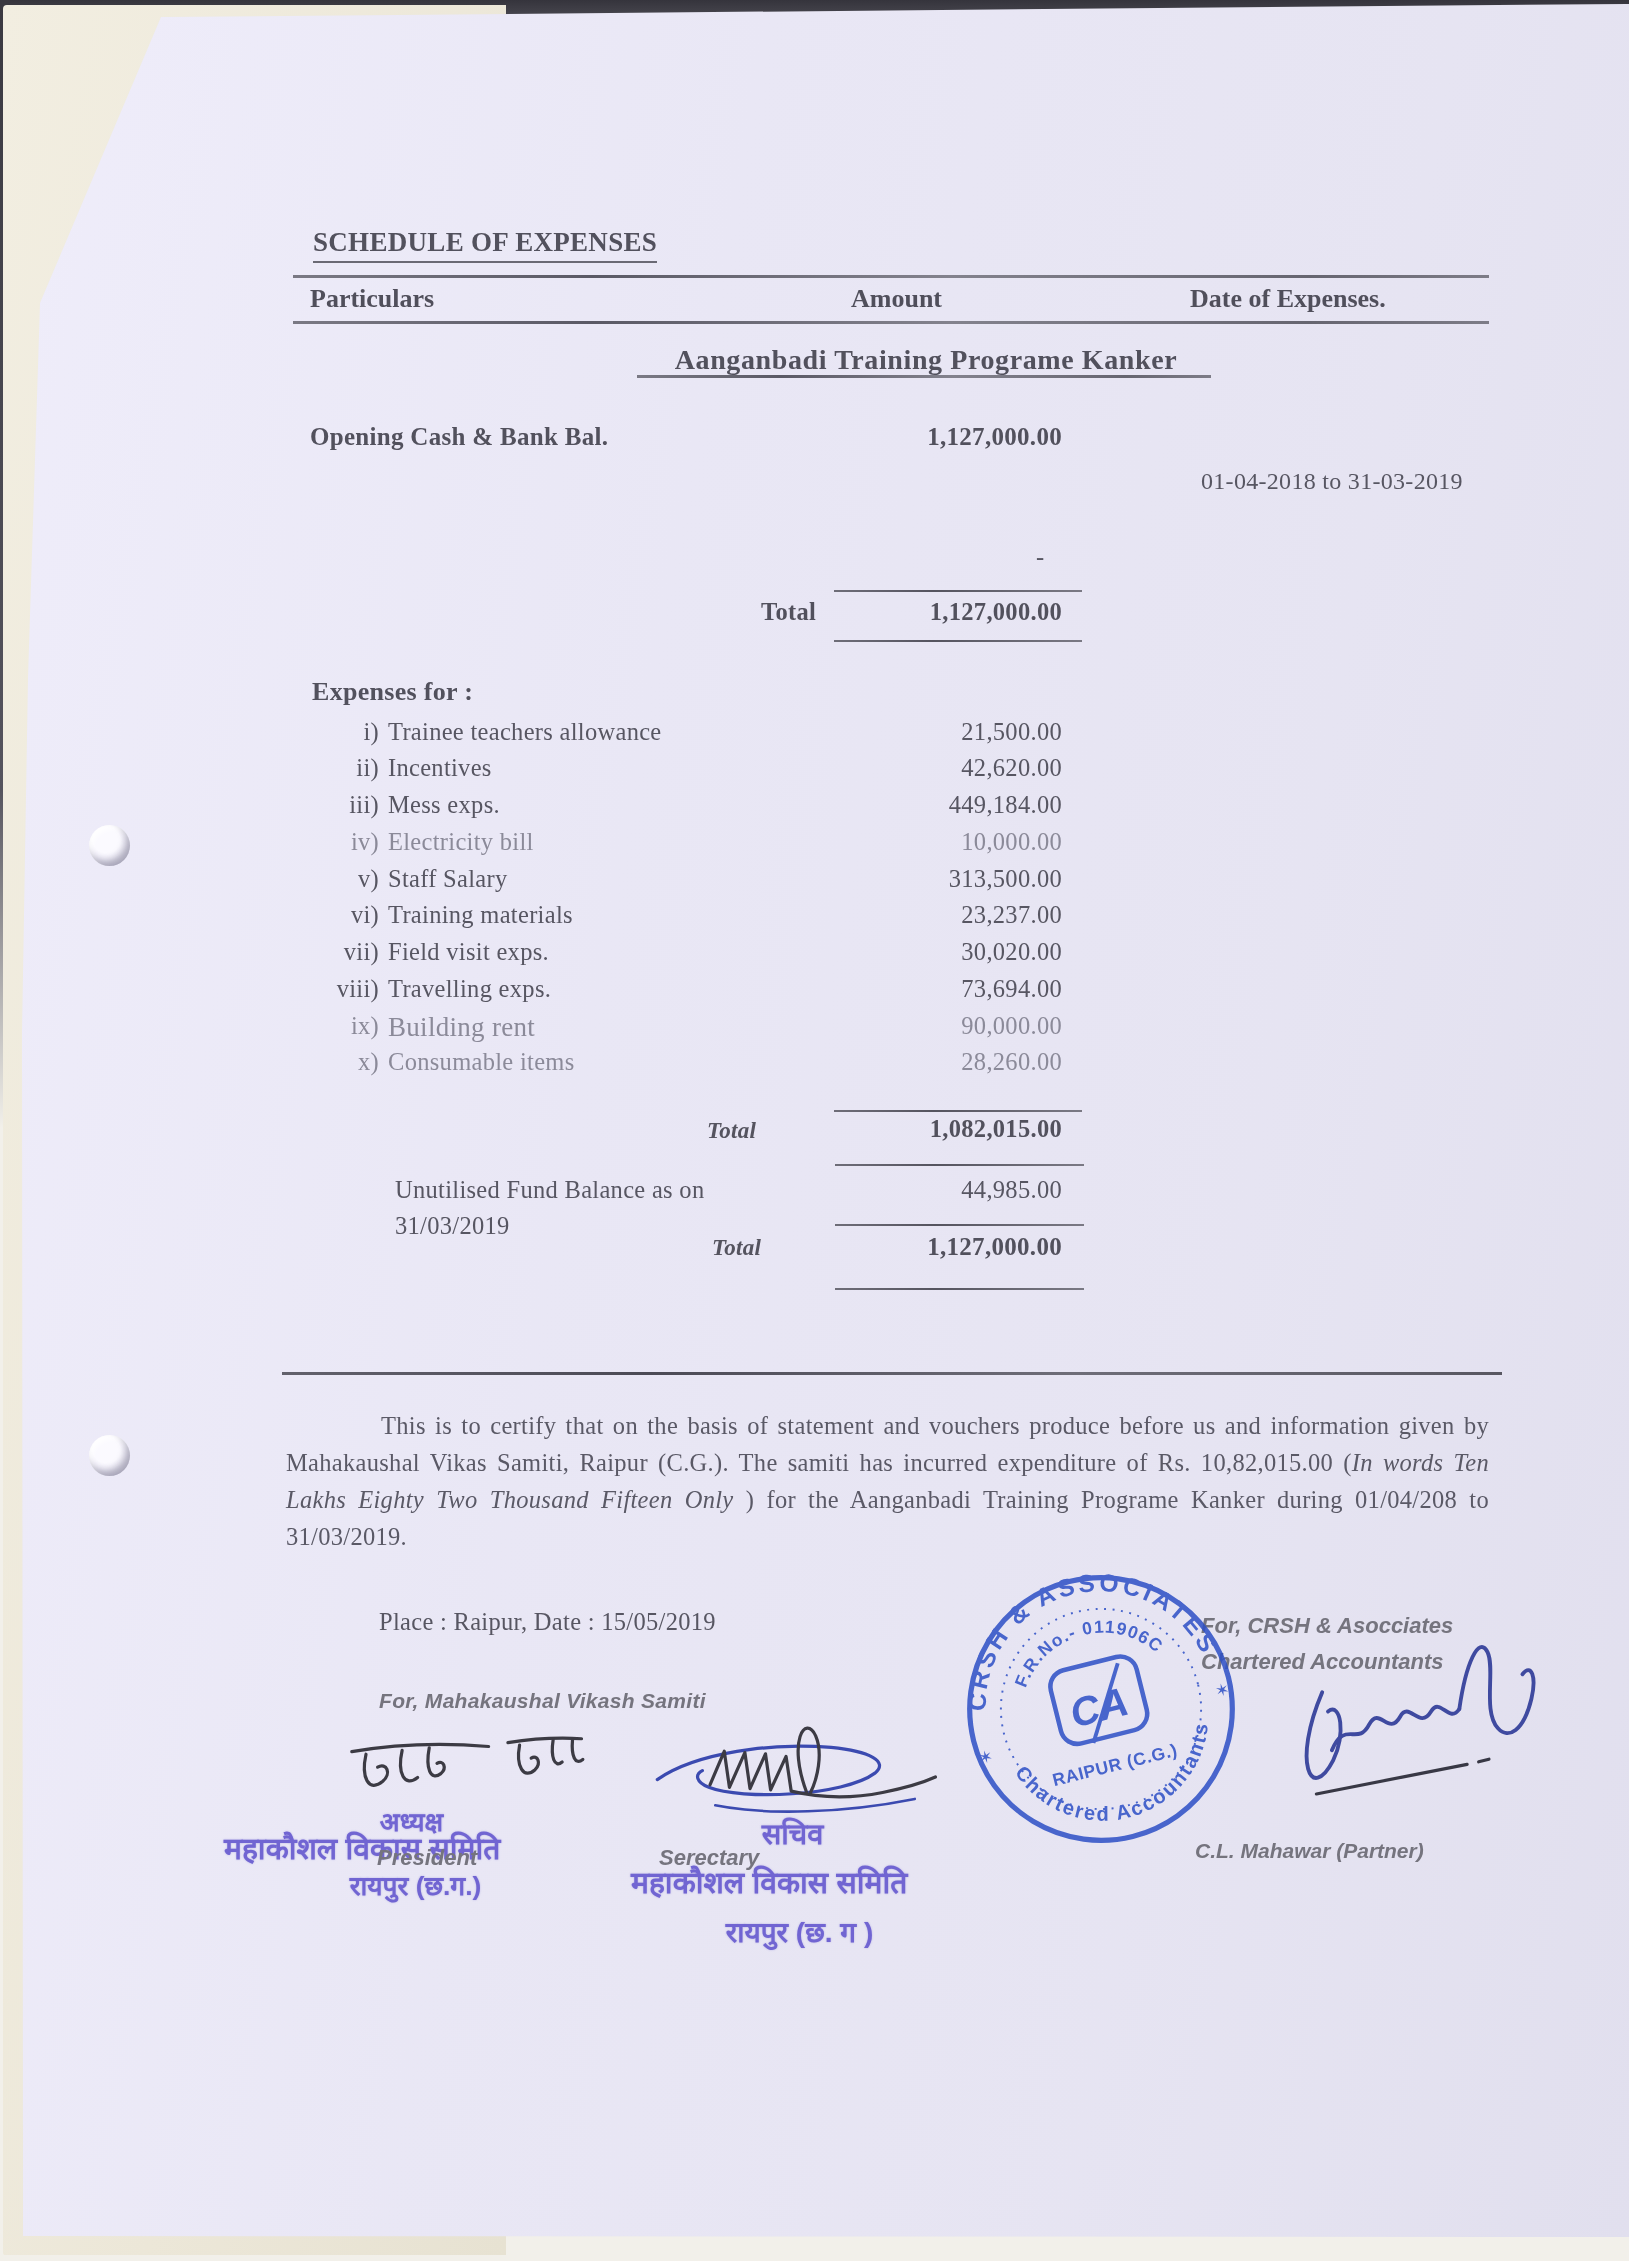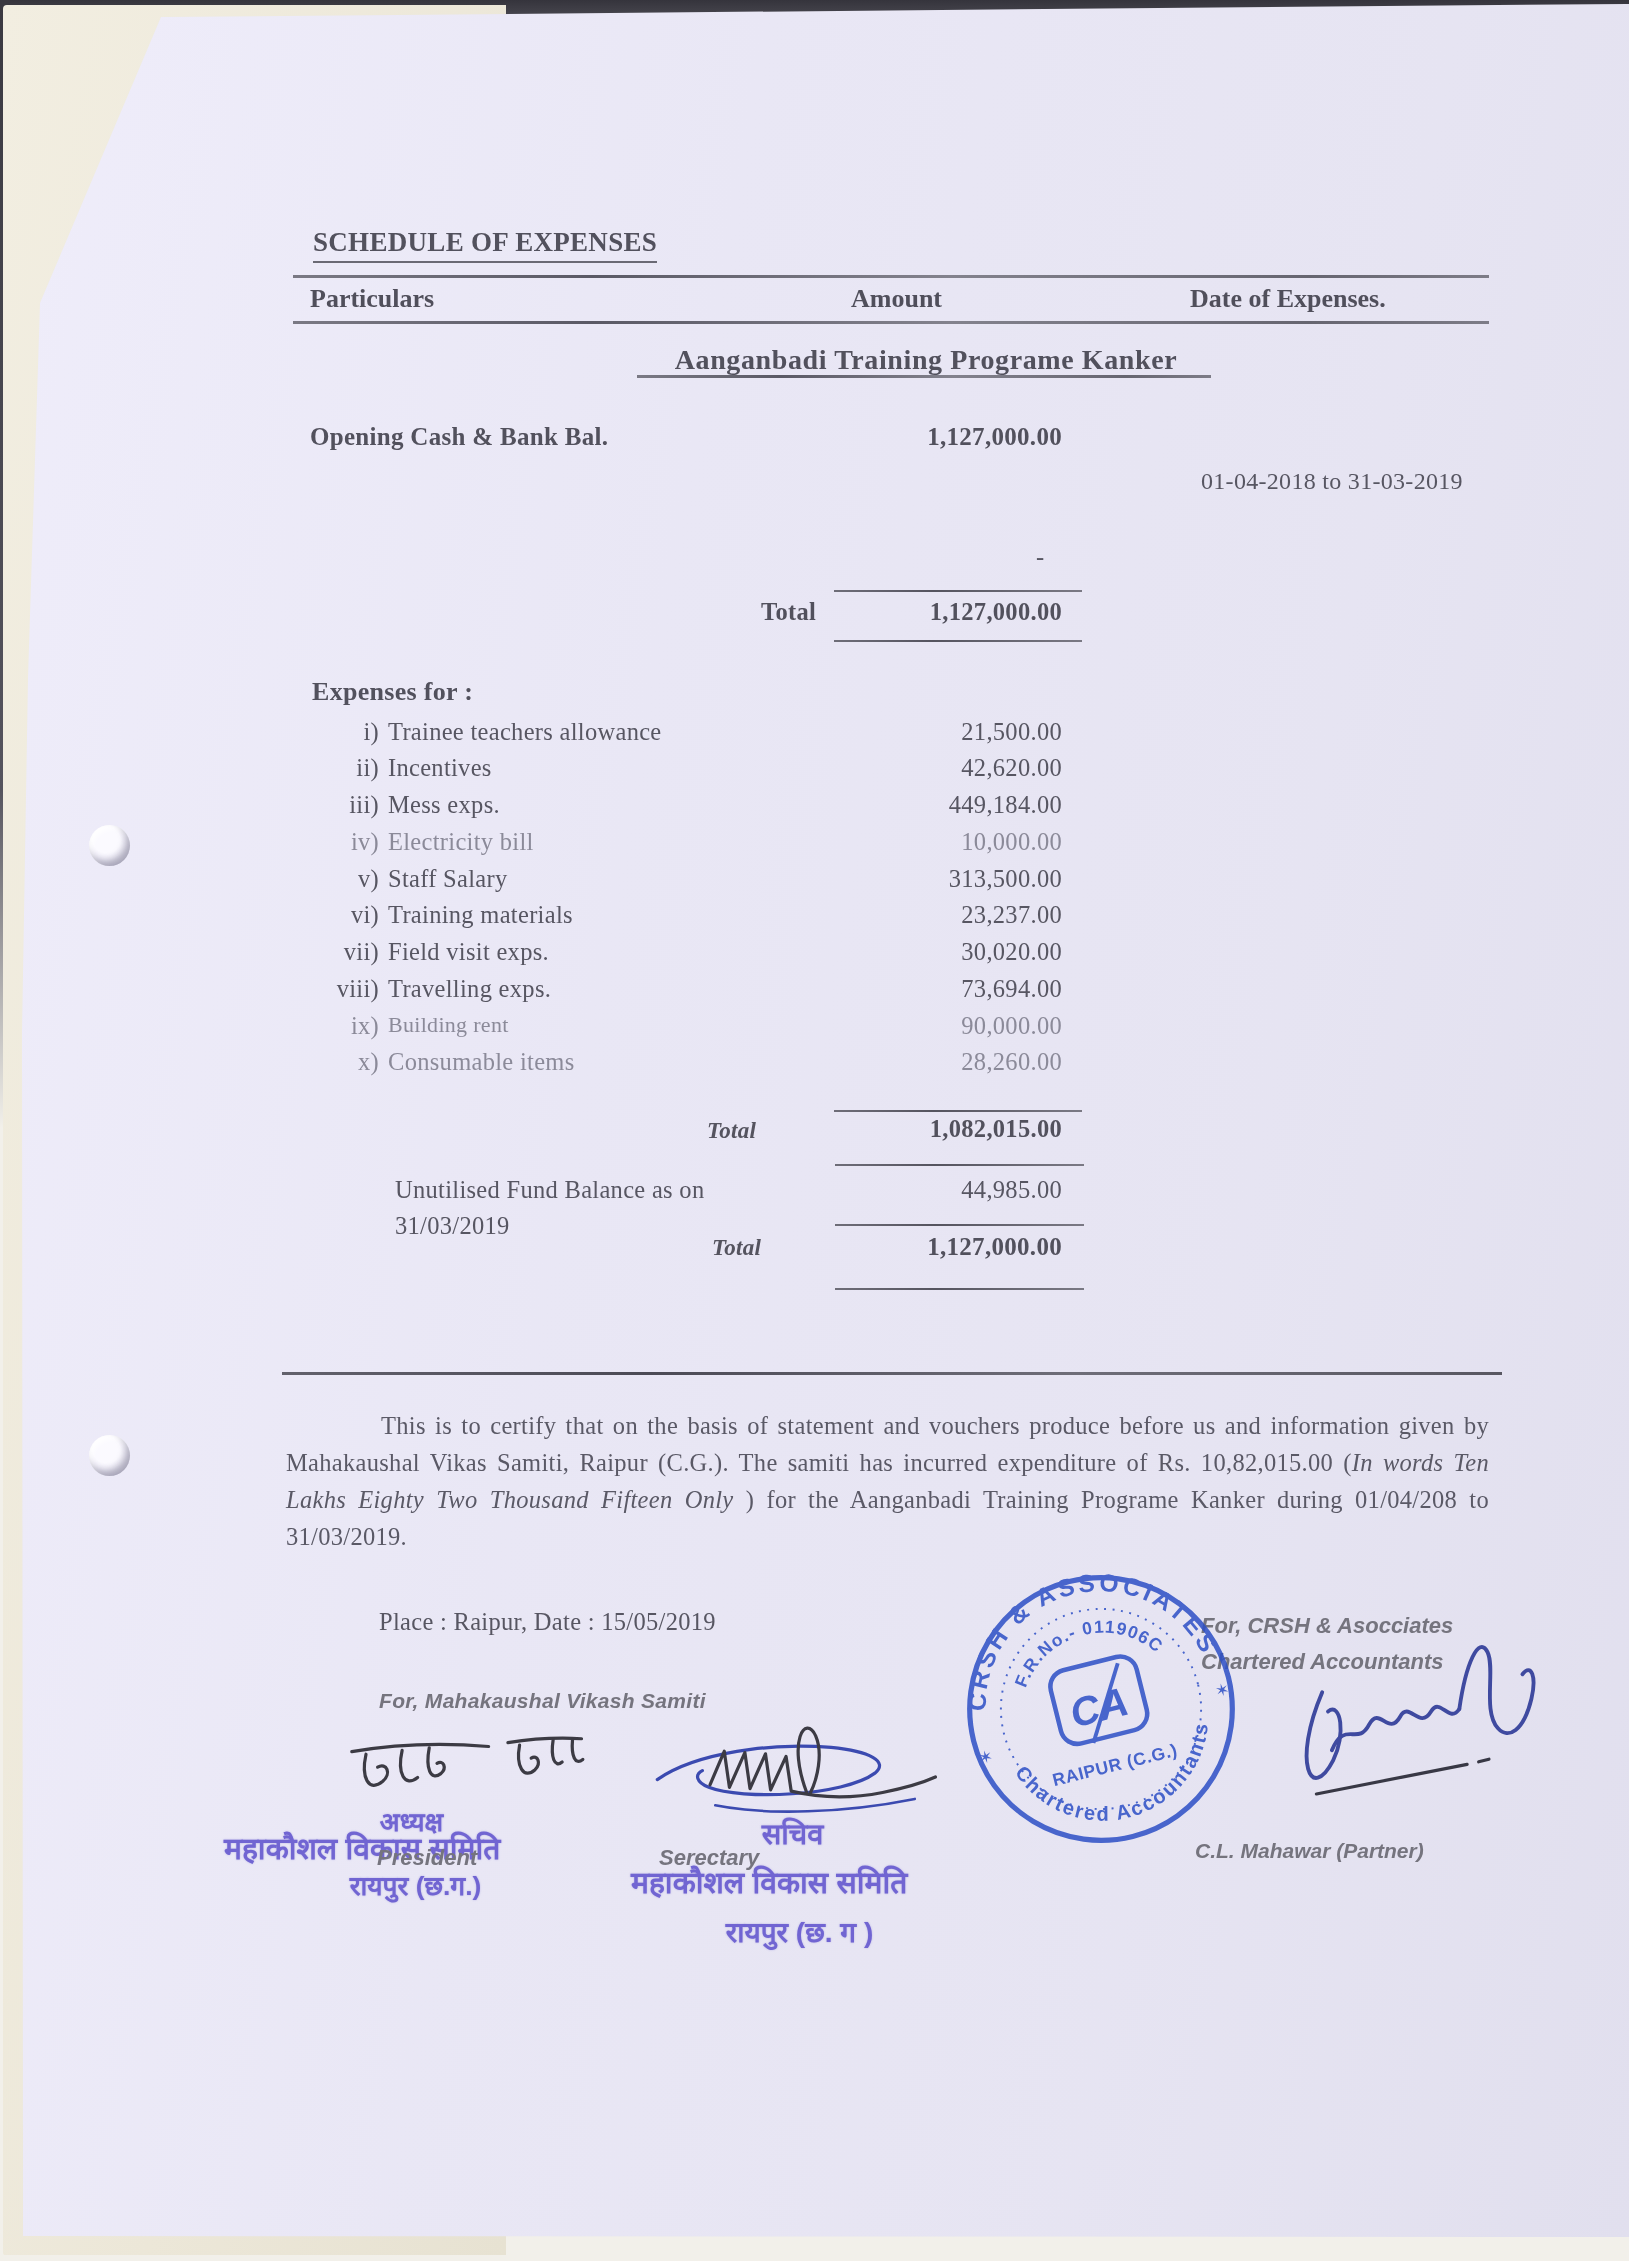--- a/index.html
+++ b/index.html
@@ -101,21 +101,21 @@
 
   <div class="abs serif txt rt" style="left:245px;top:938px;width:134px;font-size:24.5px">vii)</div>
   <div class="abs serif txt" style="left:388px;top:938px;font-size:24.5px">Field visit exps.</div>
   <div class="abs serif txt amt" style="left:785px;top:938px;font-size:24.5px">30,020.00</div>
 
   <div class="abs serif txt rt" style="left:245px;top:975px;width:134px;font-size:24.5px">viii)</div>
   <div class="abs serif txt" style="left:388px;top:975px;font-size:24.5px">Travelling exps.</div>
   <div class="abs serif txt amt" style="left:785px;top:975px;font-size:24.5px">73,694.00</div>
 
   <div class="abs serif txt rt faint" style="left:245px;top:1012px;width:134px;font-size:24.5px">ix)</div>
-  <div class="abs serif txt faint" style="left:388px;top:1012px;font-size:22px">Building rent</div>
+  <div class="abs serif txt faint" style="left:388px;top:1012px;font-size:27px">Building rent</div>
   <div class="abs serif txt amt faint" style="left:785px;top:1012px;font-size:24.5px">90,000.00</div>
 
   <div class="abs serif txt rt faint" style="left:245px;top:1048px;width:134px;font-size:24.5px">x)</div>
   <div class="abs serif txt faint" style="left:388px;top:1048px;font-size:24.5px">Consumable items</div>
   <div class="abs serif txt amt faint" style="left:785px;top:1048px;font-size:24.5px">28,260.00</div>
 
   <div class="abs rule-s" style="left:834px;top:1110px;width:248px;height:1.9px"></div>
   <div class="abs serif b i txt" style="left:707px;top:1118px;font-size:23px;color:#55545f">Total</div>
   <div class="abs serif b txt amt" style="left:785px;top:1115px;font-size:24.5px;color:#52515d">1,082,015.00</div>
   <div class="abs rule-s" style="left:835px;top:1164px;width:249px;height:1.9px"></div>

